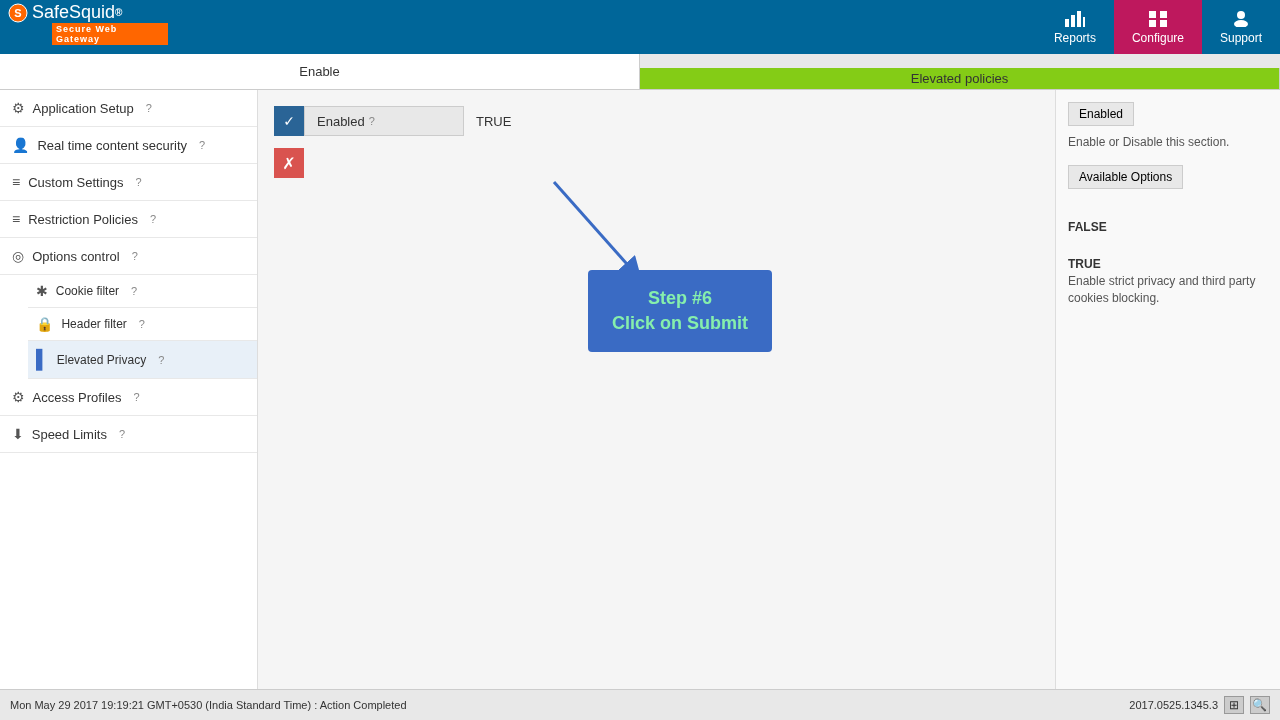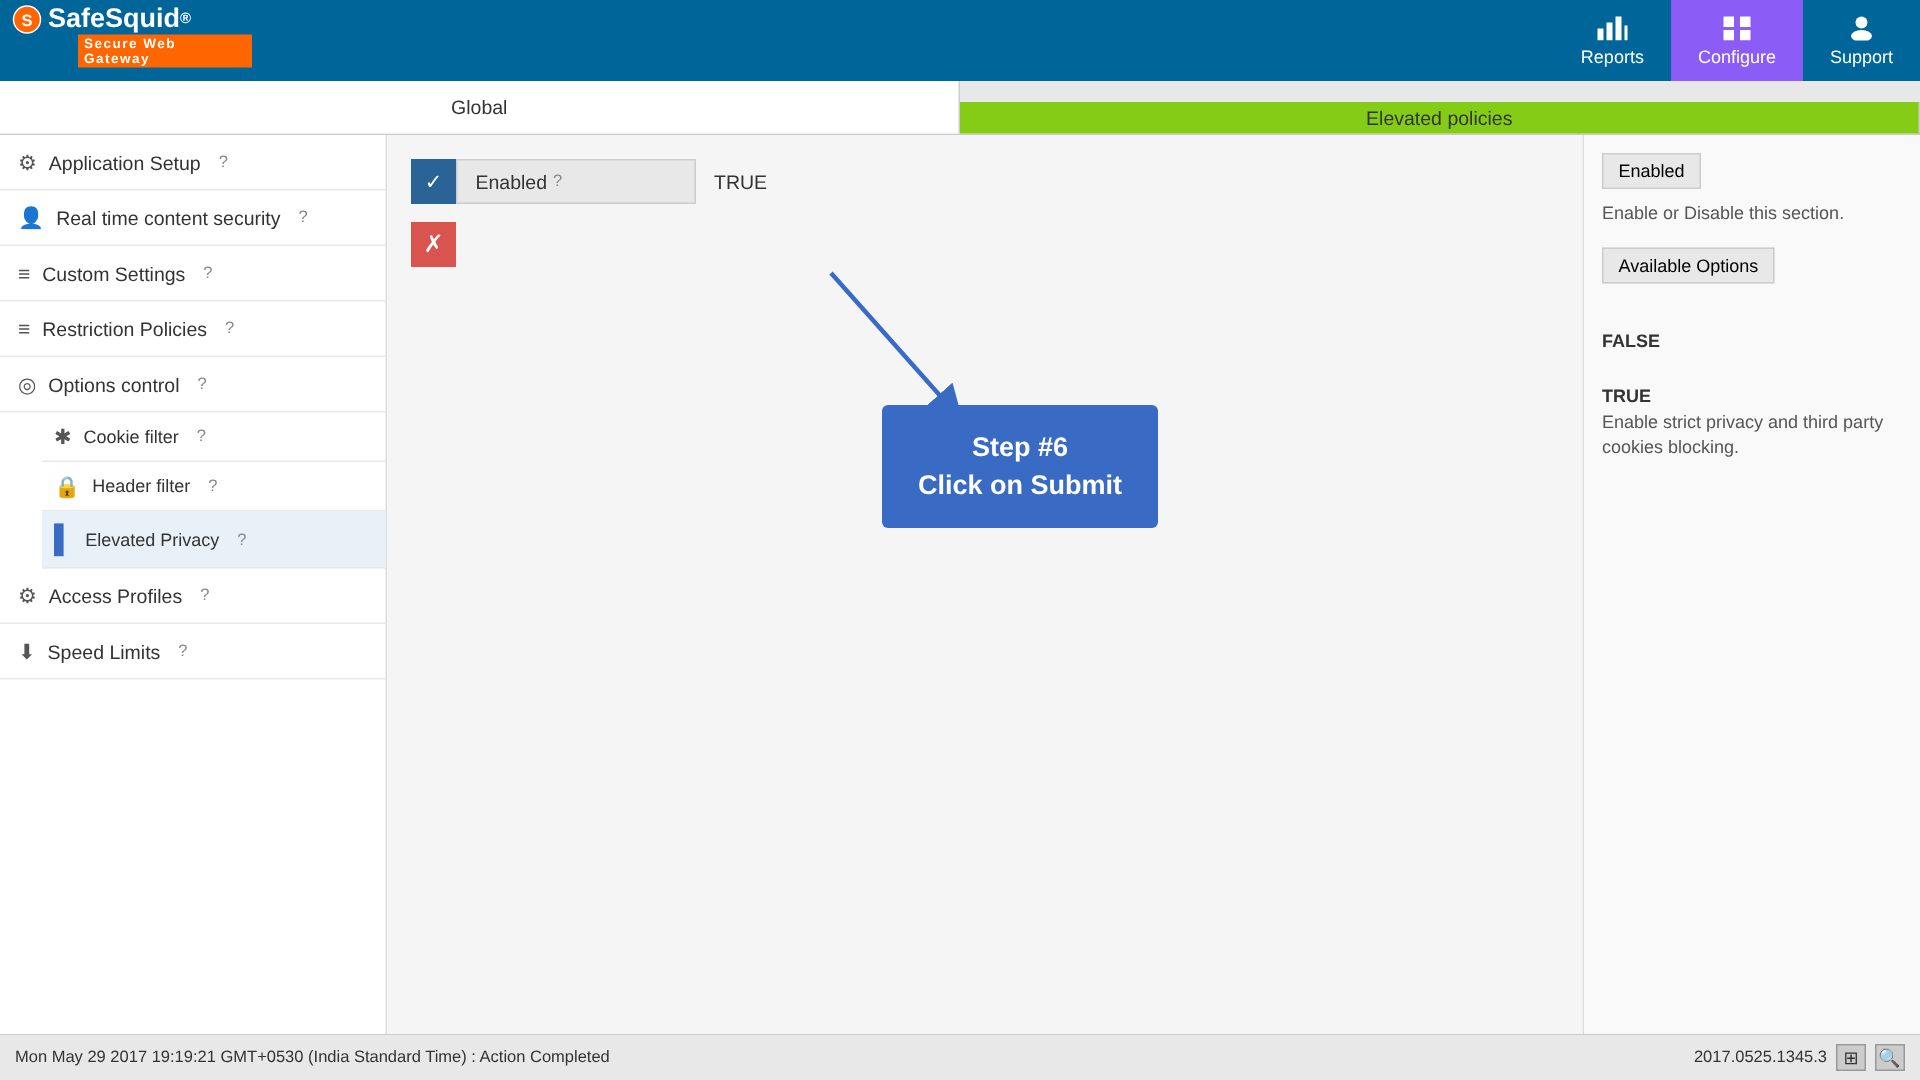--- a/index.html
+++ b/index.html
@@ -53,21 +53,21 @@
       align-items: center;
       justify-content: center;
       color: white;
       padding: 0 18px;
       height: 54px;
       cursor: pointer;
       font-size: 12px;
       gap: 2px;
     }
     .nav-item.active {
-      background: #8b5cf6;
+      background: #be185d;
     }
     .nav-item svg { margin-bottom: 2px; }
 
     
     .tab-bar {
       display: flex;
       height: 36px;
       background: #e8e8e8;
       border-bottom: 1px solid #ccc;
     }
@@ -188,21 +188,21 @@
       font-size: 11px;
       margin-left: 4px;
     }
 
     
     .step-box {
       position: absolute;
       left: 330px;
       top: 180px;
       background: #3a6bc4;
-      color: #ffffff;
+      color: #86efac;
       padding: 16px 24px;
       font-size: 18px;
       font-weight: bold;
       text-align: center;
       border-radius: 4px;
       z-index: 10;
       line-height: 1.4;
     }
 
     
@@ -281,21 +281,21 @@
 <body>
 
 <div class="topbar">
   <div class="logo-area">
     <div class="logo-img">
       <div class="logo-top">
         <svg width="20" height="20" viewBox="0 0 20 20" style="margin-right:4px;">
           <circle cx="10" cy="10" r="9" fill="#ff6600" stroke="white" stroke-width="1"></circle>
           <text x="10" y="14" text-anchor="middle" fill="white" font-size="11" font-weight="bold">S</text>
         </svg>
-        <span style="color:white;font-weight:bold;font-size:18px;">SafeSquid</span>
+        <span style="color:white;font-weight:normal;font-size:18px;">SafeSquid</span>
           <span style="color:white;font-size:10px;vertical-align:super;">®</span>
       </div>
       <div class="logo-bottom">Secure Web Gateway</div>
     </div>
   </div>
   <div class="nav-right">
     <div class="nav-item">
       <svg width="22" height="18" viewBox="0 0 22 18">
         <rect x="1" y="10" width="4" height="8" fill="white"></rect>
         <rect x="7" y="6" width="4" height="12" fill="white"></rect>
@@ -318,21 +318,21 @@
         <circle cx="11" cy="6" r="4" fill="white"></circle>
         <ellipse cx="11" cy="15" rx="7" ry="4" fill="white"></ellipse>
       </svg>
       <span>Support</span>
     </div>
   </div>
 </div>
 
 <div class="tab-bar">
   <div class="tab active">
-    <span>Global</span>
+    <span>Enable</span>
   </div>
   <div class="tab">
     <span>Elevated policies</span>
   </div>
 </div>
 
 <div class="main-layout">
 
   <div class="sidebar">
     <div class="sidebar-item">

